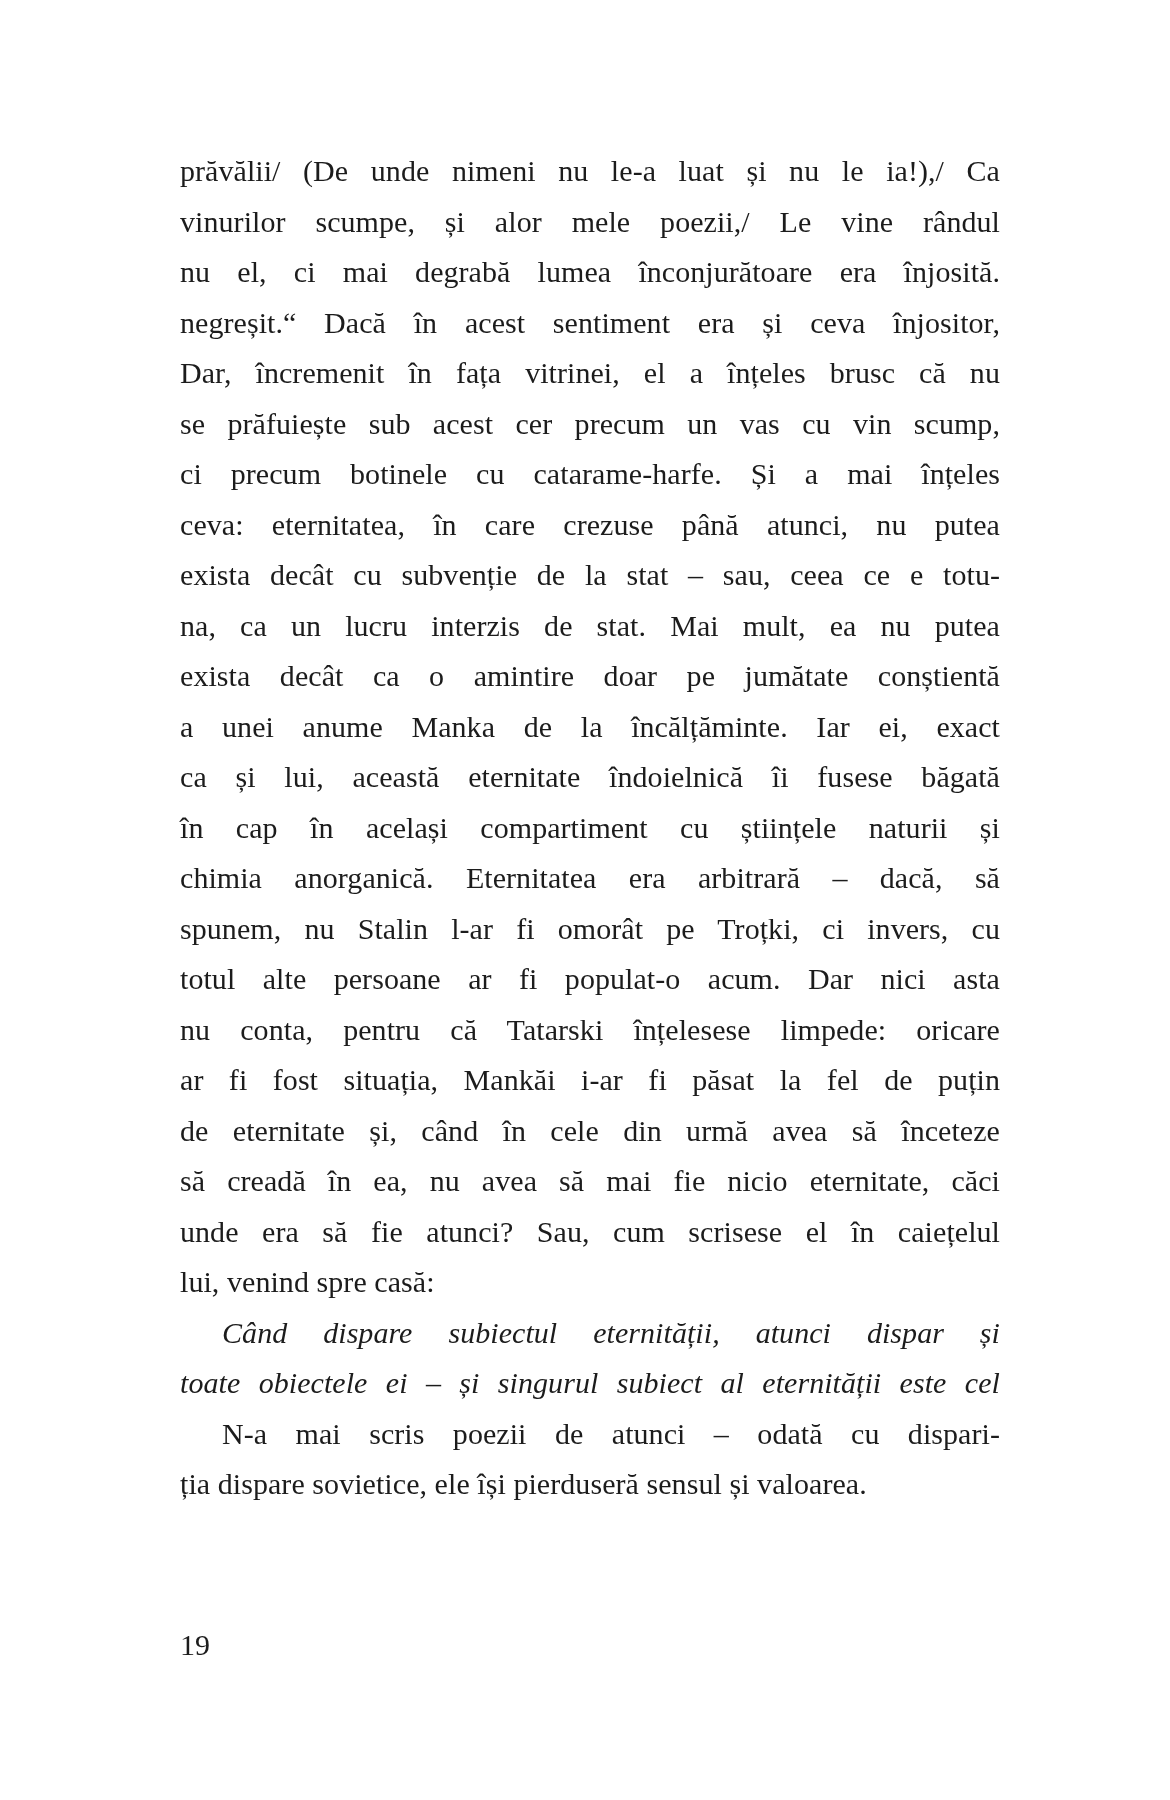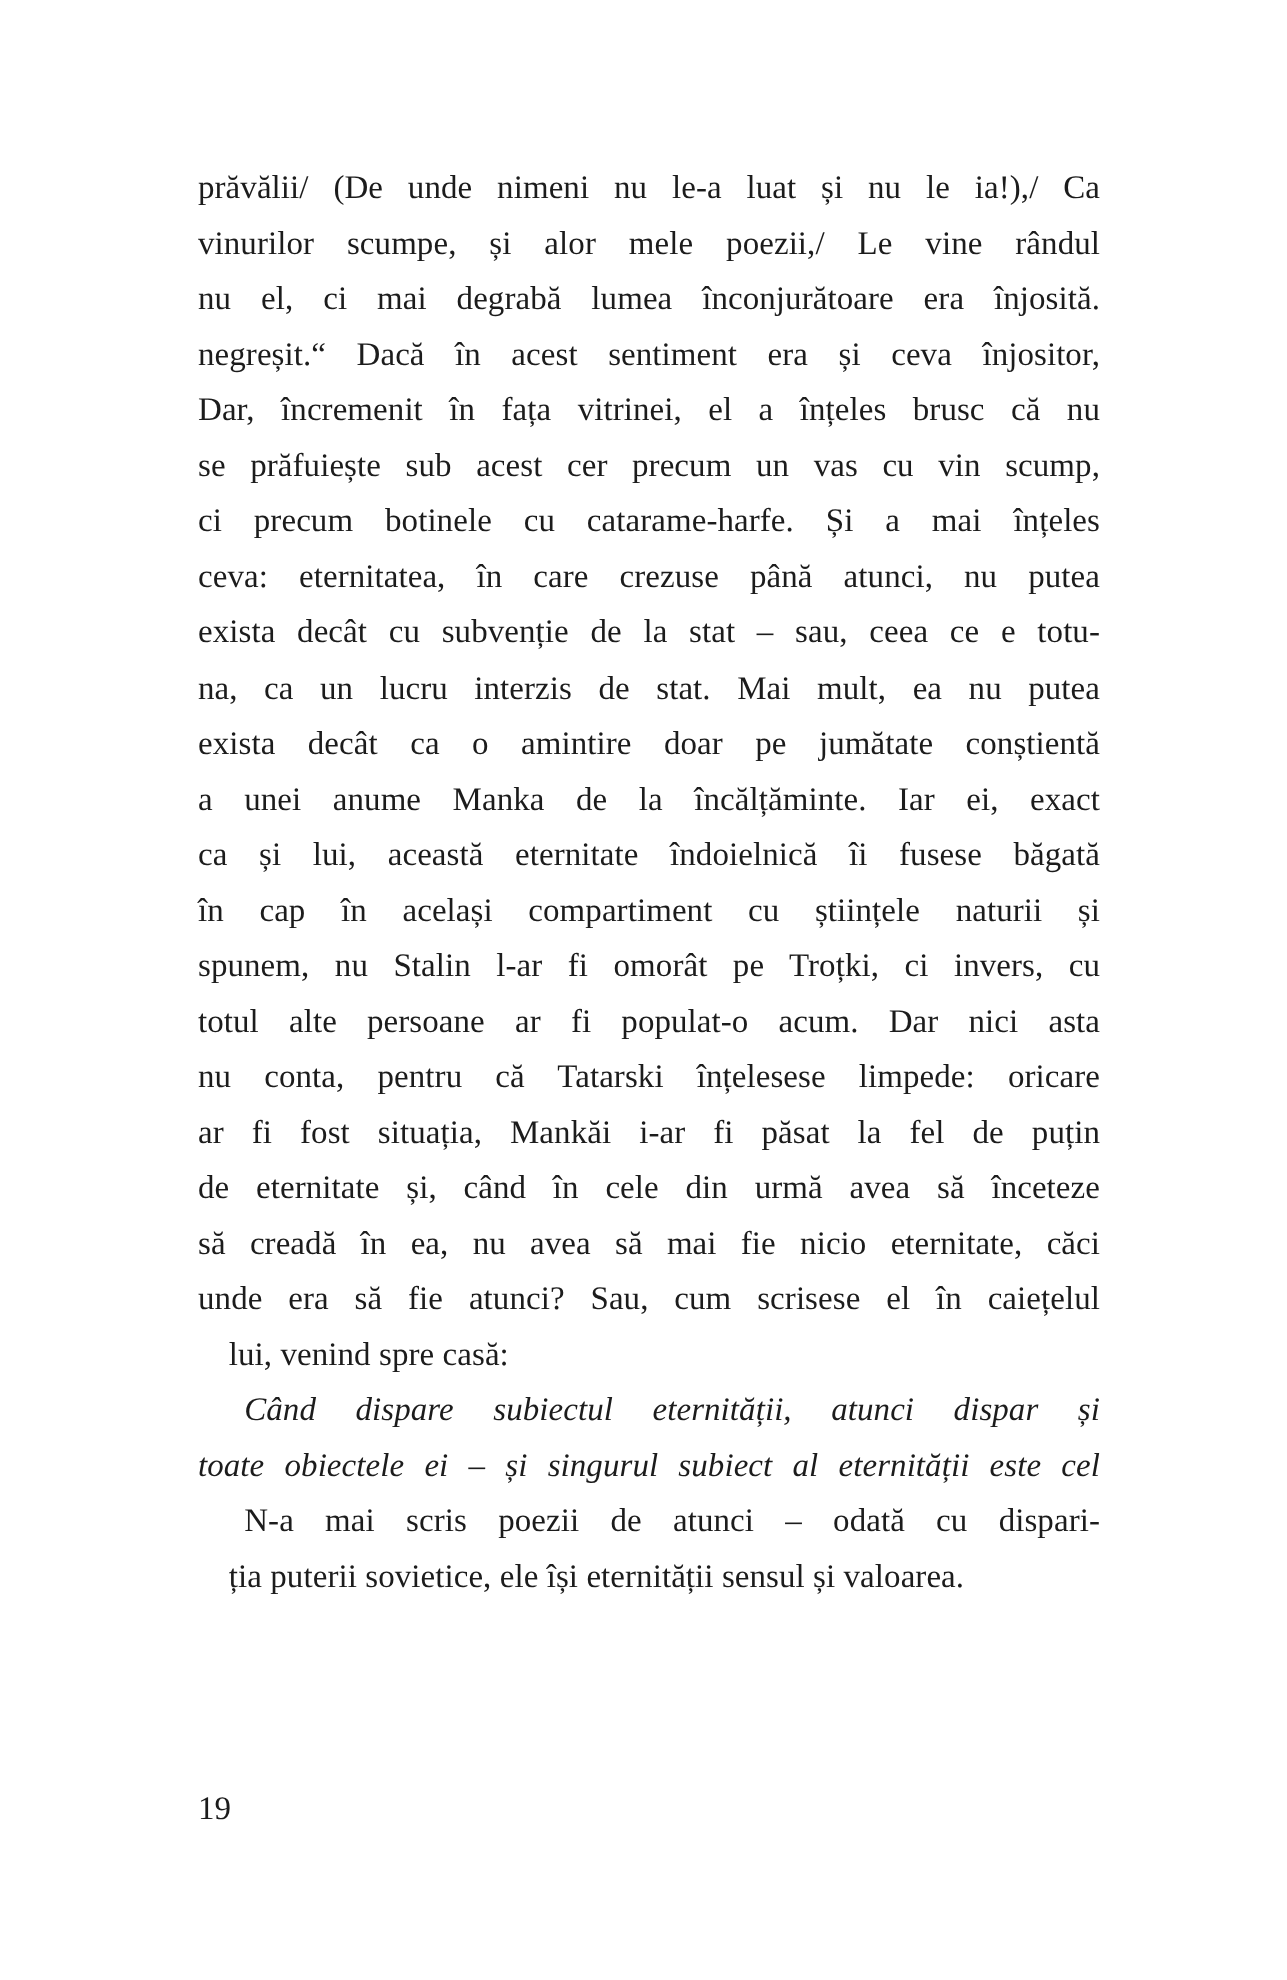--- a/index.html
+++ b/index.html
@@ -28,21 +28,20 @@
   .para { margin: 0; padding: 0; }
   .para.italic { font-style: italic; }
   .line {
     text-align: justify;
     text-align-last: justify;
     white-space: normal;
   }
   .line.last {
     text-align: justify;
     text-align-last: left;
-    margin-left: 28px;
   }
   .line.indent {
     text-indent: 42px;
   }
   .pageno {
     position: absolute;
     left: 180px;
     top: 1620px;
     width: 820px;
     font-size: 30px;
@@ -64,36 +63,37 @@
       <div class="line">Dar, încremenit în fața vitrinei, el a înțeles brusc că nu</div>
       <div class="line">se prăfuiește sub acest cer precum un vas cu vin scump,</div>
       <div class="line">ci precum botinele cu catarame-harfe. Și a mai înțeles</div>
       <div class="line">ceva: eternitatea, în care crezuse până atunci, nu putea</div>
       <div class="line">exista decât cu subvenție de la stat – sau, ceea ce e totu-</div>
       <div class="line">na, ca un lucru interzis de stat. Mai mult, ea nu putea</div>
       <div class="line">exista decât ca o amintire doar pe jumătate conștientă</div>
       <div class="line">a unei anume Manka de la încălțăminte. Iar ei, exact</div>
       <div class="line">ca și lui, această eternitate îndoielnică îi fusese băgată</div>
       <div class="line">în cap în același compartiment cu științele naturii și</div>
+      <div class="line">chimia anorganică. Eternitatea era arbitrară – dacă, să</div>
       <div class="line">spunem, nu Stalin l-ar fi omorât pe Troțki, ci invers, cu</div>
       <div class="line">totul alte persoane ar fi populat-o acum. Dar nici asta</div>
       <div class="line">nu conta, pentru că Tatarski înțelesese limpede: oricare</div>
       <div class="line">ar fi fost situația, Mankăi i-ar fi păsat la fel de puțin</div>
       <div class="line">de eternitate și, când în cele din urmă avea să înceteze</div>
       <div class="line">să creadă în ea, nu avea să mai fie nicio eternitate, căci</div>
       <div class="line">unde era să fie atunci? Sau, cum scrisese el în caiețelul</div>
       <div class="line last">lui, venind spre casă:</div>
     </div>
 
     <div class="para italic">
       <div class="line indent">Când dispare subiectul eternității, atunci dispar și</div>
       <div class="line">toate obiectele ei – și singurul subiect al eternității este cel</div>
     </div>
 
     <div class="para">
       <div class="line indent">N-a mai scris poezii de atunci – odată cu dispari-</div>
-      <div class="line last">ția puterii sovietice, ele își eternității sensul și valoarea.</div>
+      <div class="line last">ția dispare sovietice, ele își pierduseră sensul și valoarea.</div>
     </div>
 
   </div>
 
   <div class="pageno">19</div>
 </div>
 
 </body></html>

